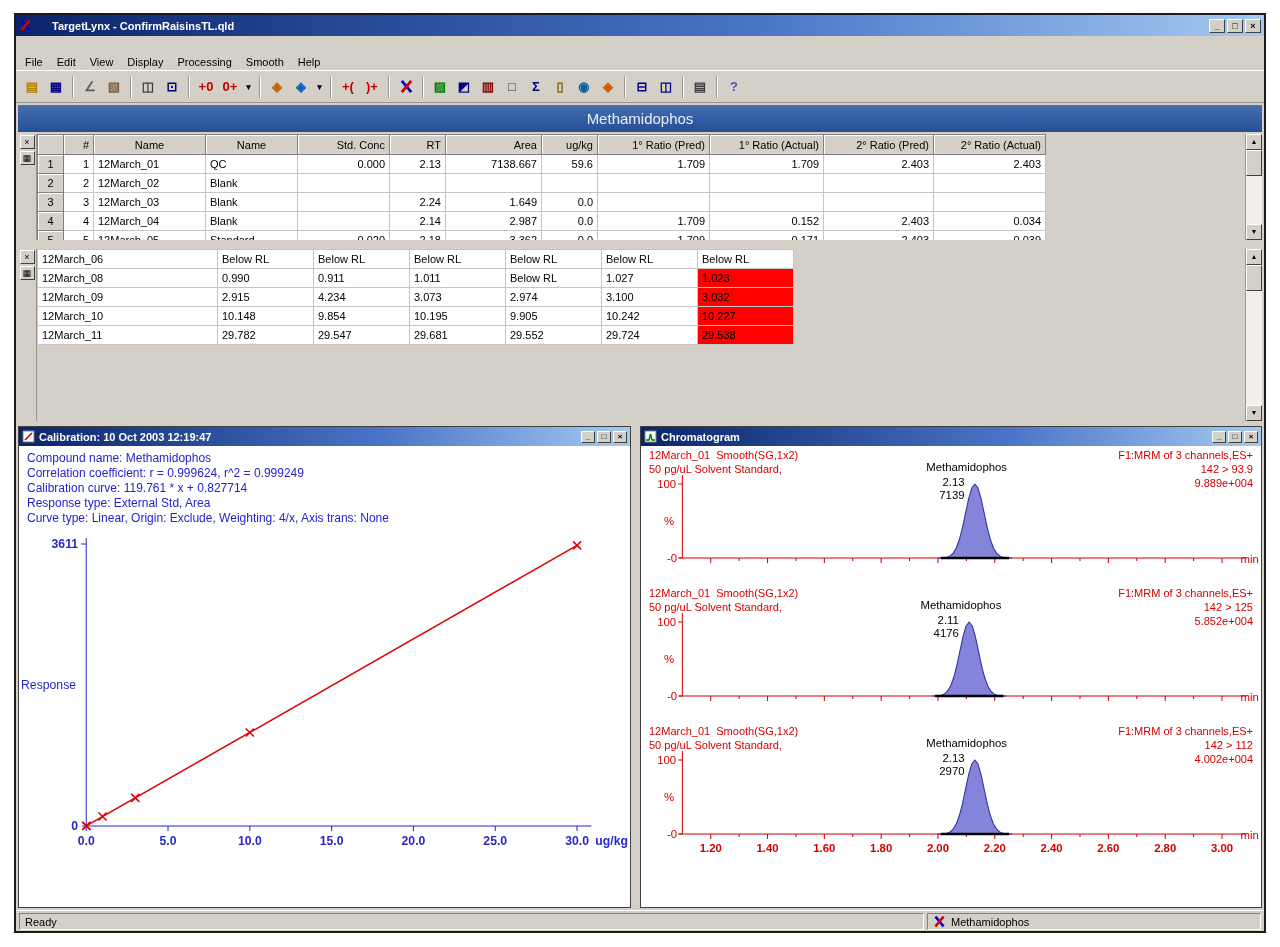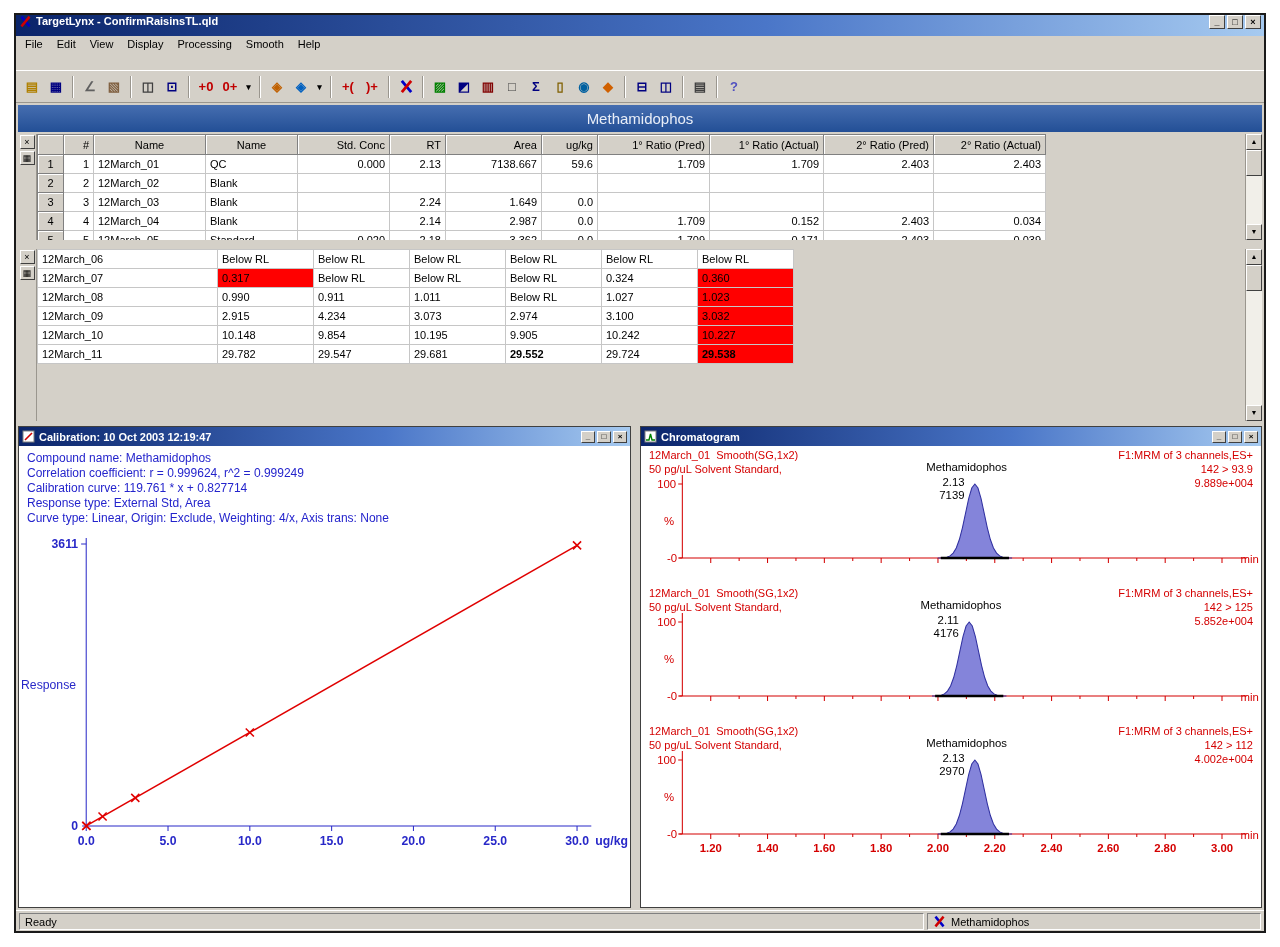--- a/index.html
+++ b/index.html
@@ -1,25 +1,25 @@
 <!DOCTYPE html>
 <html><head>
 <meta charset="utf-8">
 <style>
   *{box-sizing:border-box;margin:0;padding:0}
   html,body{width:1280px;height:947px;background:#ffffff;overflow:hidden}
   body{font-family:"Liberation Sans",sans-serif;font-size:11px;color:#000;position:relative}
   .app{position:absolute;left:14px;top:13px;width:1252px;height:920px;background:#d4d0c8;border:2px solid #1a1a1a;display:flex;flex-direction:column}
 
   
-  .titlebar{height:21px;flex:0 0 21px;background:linear-gradient(to right,#0a246a,#4a76c8 60%,#a6caf0);display:flex;align-items:flex-start;gap:4px;padding:0 3px;color:#fff;font-weight:bold;font-size:11px}
+  .titlebar{height:21px;flex:0 0 21px;background:linear-gradient(to right,#0a246a,#4a76c8 60%,#a6caf0);display:flex;align-items:center;gap:20px;padding:0 3px;color:#fff;font-weight:bold;font-size:11px}
   .win-btns{margin-left:auto;display:flex;gap:2px}
   .wbtn{width:16px;height:14px;background:#d4d0c8;border:1px solid;border-color:#fff #404040 #404040 #fff;color:#000;font-size:9px;line-height:12px;text-align:center;font-weight:bold;cursor:default}
   .wbtn.sm{width:14px;height:12px;line-height:10px;font-size:8px}
-  .menubar{height:21px;flex:0 0 21px;display:flex;align-items:flex-end;padding:17px 2px}
+  .menubar{height:21px;flex:0 0 21px;display:flex;align-items:flex-start;padding:17px 2px}
   .menu-item{padding:3px 7px}
   .toolbar{height:33px;flex:0 0 33px;display:flex;align-items:center;padding:2px 4px;border-top:1px solid #fff;border-bottom:1px solid #9a968e}
   .tb-btn{width:24px;height:23px;display:flex;align-items:center;justify-content:center;font-size:13px;font-weight:bold;border:1px solid transparent}
   .tb-btn.narrow{width:13px;font-size:9px}
   .tb-sep{width:2px;height:22px;border-left:1px solid #9a968e;border-right:1px solid #fff;margin:0 4px}
 
   .banner{height:27px;flex:0 0 27px;margin:2px 2px 1px 2px;background:linear-gradient(to bottom,#466eb0,#234f96);display:flex;align-items:center;justify-content:center;color:#e9eef8;font-size:15px}
 
   
   .pane{display:flex;margin:1px 2px 0 2px;overflow:hidden}
@@ -27,21 +27,21 @@
   .pane2{height:172px;flex:0 0 172px;margin-top:9px}
   .dock-strip{width:18px;flex:0 0 18px;display:flex;flex-direction:column;align-items:center;gap:2px;padding-top:1px;background:#d4d0c8}
   .strip-btn{width:15px;height:14px;background:#d4d0c8;border:1px solid;border-color:#fff #404040 #404040 #fff;font-size:9px;line-height:12px;text-align:center}
   .grid-wrap{flex:1;overflow:hidden;background:#d4d0c8;border-left:1px solid #9a968e}
   table.grid{border-collapse:collapse;table-layout:fixed;background:#fff}
   table.grid th{background:#d4d0c8;border:1px solid #808080;box-shadow:inset 1px 1px 0 #fff;font-weight:normal;padding:2px 4px;height:20px;white-space:nowrap;overflow:hidden}
   table.grid td{border:1px solid #c6c6c6;background:#fff;padding:1px 4px;height:19px;line-height:15px;white-space:nowrap;overflow:hidden}
   table.grid td.sel,table.grid th.corner{background:#d4d0c8;border:1px solid #808080;box-shadow:inset 1px 1px 0 #fff;text-align:center}
   table.grid td.num,table.grid th.num{text-align:right}
   table.grid td.flag{background:#ff0000}
-  table.grid td.bold{font-weight:bold}
+  table.grid td.bold{font-weight:normal}
   .vscroll{width:17px;flex:0 0 17px;background:#f1efe9;border-left:1px solid #9a968e;display:flex;flex-direction:column}
   .scroll-arrow{height:16px;flex:0 0 16px;background:#d4d0c8;border:1px solid;border-color:#fff #404040 #404040 #fff;text-align:center;font-size:7px;line-height:14px}
   .scroll-thumb{height:26px;flex:0 0 26px;background:#d4d0c8;border:1px solid;border-color:#fff #404040 #404040 #fff}
   .scroll-track{flex:1}
 
   
   .bottom{flex:1;display:flex;gap:9px;padding:5px 2px 2px 2px;overflow:hidden}
   .child-window{display:flex;flex-direction:column;border:1px solid #404040;background:#d4d0c8;overflow:hidden}
   .cw-cal{flex:0 0 613px}
   .cw-chrom{flex:1}
@@ -273,29 +273,20 @@
           </colgroup>
           <tbody>
             <tr>
               <td>12March_06</td>
               <td class="">Below RL</td>
               <td class="">Below RL</td>
               <td class="">Below RL</td>
               <td class="">Below RL</td>
               <td class="">Below RL</td>
               <td class="">Below RL</td>
-            </tr>
-            <tr>
-              <td>12March_07</td>
-              <td class="flag ">0.317</td>
-              <td class="">Below RL</td>
-              <td class="">Below RL</td>
-              <td class="">Below RL</td>
-              <td class="">0.324</td>
-              <td class="flag ">0.360</td>
             </tr>
             <tr>
               <td>12March_08</td>
               <td class="">0.990</td>
               <td class="">0.911</td>
               <td class="">1.011</td>
               <td class="">Below RL</td>
               <td class="">1.027</td>
               <td class="flag ">1.023</td>
             </tr>

